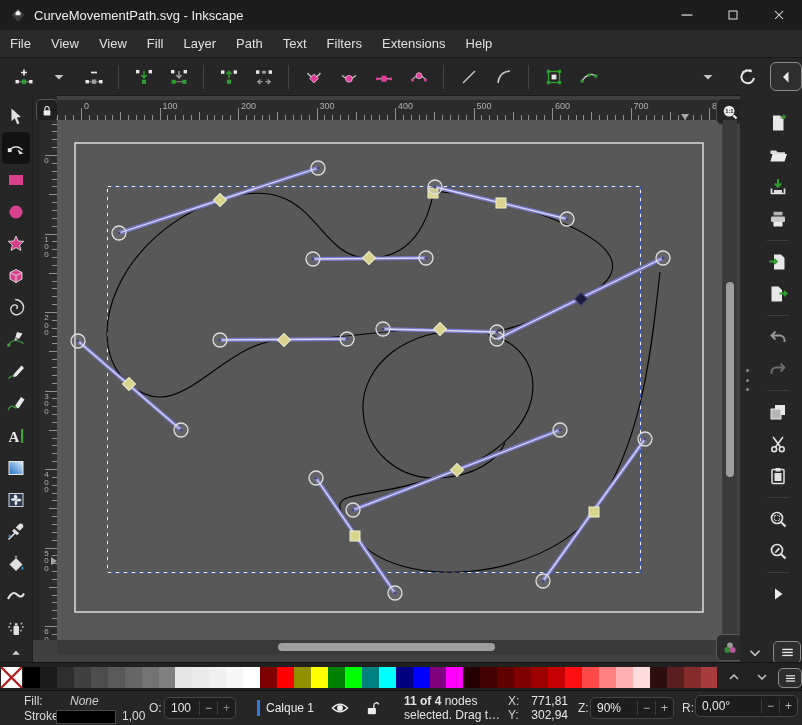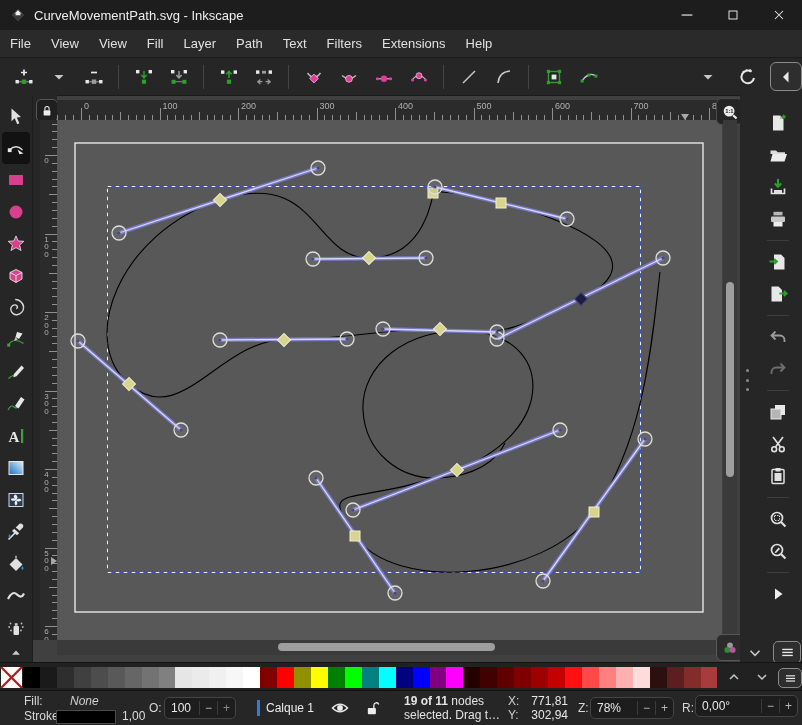--- a/index.html
+++ b/index.html
@@ -959,32 +959,32 @@
         </svg>
       </span>
     <span class="abs ctr" id="layer-lock">
         <svg viewBox="0 0 20 20" class="ic" style="width:17px;height:17px">
           <rect x="4.5" y="9.5" width="9.5" height="7.3" rx="1.2" fill="#ececec"></rect>
           <path d="M11.6 9.5 V6.2 a3 3 0 0 1 5.8 -1" stroke="#ececec" stroke-width="1.5" fill="none"></path>
         </svg>
       </span>
 
     <div class="abs" id="sb-msg">
-      <div><b>19 of 11</b><span> nodes</span></div>
+      <div><b>11 of 4</b><span> nodes</span></div>
       <div>selected. Drag t…</div>
     </div>
 
     <div class="abs" id="xy-block">
       <div><span class="xy-lbl">X:</span><span class="xy-val">771,81</span></div>
       <div><span class="xy-lbl">Y:</span><span class="xy-val">302,94</span></div>
     </div>
 
     <span class="abs sb-lbl" id="zoom-label">Z:</span>
     <div class="abs spinbox" id="zoom-box">
-      <span class="spin-val">78%</span>
+      <span class="spin-val">90%</span>
       <span class="spin-btn">−</span>
       <span class="spin-btn">+</span>
     </div>
 
     <span class="abs sb-lbl" id="rot-label">R:</span>
     <div class="abs spinbox" id="rot-box">
       <span class="spin-val">0,00°</span>
       <span class="spin-btn">−</span>
       <span class="spin-btn">+</span>
     </div>

